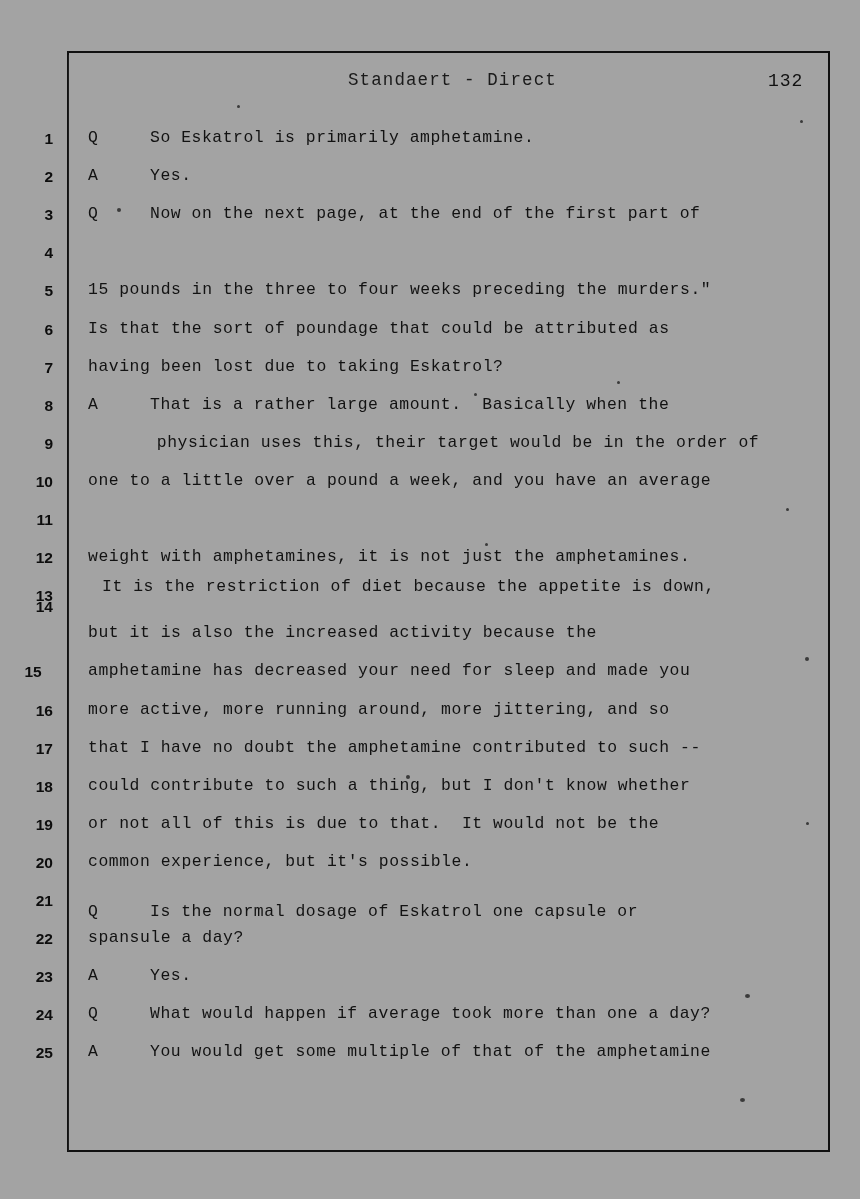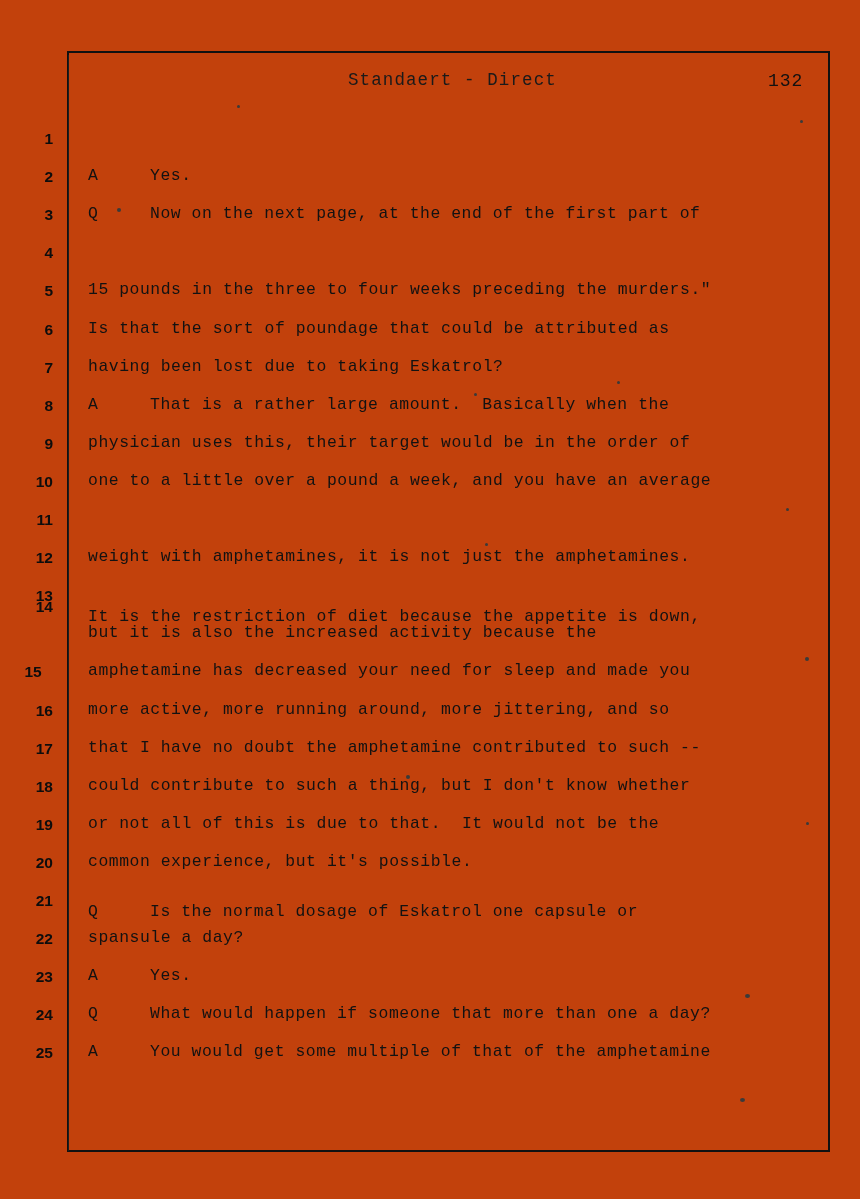--- a/index.html
+++ b/index.html
@@ -4,21 +4,21 @@
 <style>
   html, body {
     margin: 0;
     padding: 0;
     background: #ffffff;
   }
   .page {
     position: relative;
     width: 860px;
     height: 1199px;
-    background: #c2410c;
+    background: #a3a3a3;
     overflow: hidden;
     font-family: "Liberation Mono", "DejaVu Sans Mono", monospace;
   }
 
   
   .frame {
     position: absolute;
     left: 67px;
     top: 51px;
     width: 763px;
@@ -151,41 +151,42 @@
       <div class="line-no" style="top: 815.8px;">19</div>
       <div class="line-no" style="top: 853.9px;">20</div>
       <div class="line-no" style="top: 892px;">21</div>
       <div class="line-no" style="top: 930.1px;">22</div>
       <div class="line-no" style="top: 968.2px;">23</div>
       <div class="line-no" style="top: 1006.3px;">24</div>
       <div class="line-no" style="top: 1044.4px;">25</div>
     </div>
 
   <div class="body">
+      <div class="t-line" style="top: 128px;"><span class="spk">Q</span><span>So Eskatrol is primarily amphetamine.</span></div>
       <div class="t-line" style="top: 166.1px;"><span class="spk">A</span><span>Yes.</span></div>
       <div class="t-line" style="top: 204.2px;"><span class="spk">Q</span><span>Now on the next page, at the end of the first part of</span></div>
       <div class="t-line cont" style="top: 280.4px;"><span>15 pounds in the three to four weeks preceding the murders."</span></div>
       <div class="t-line cont" style="top: 318.5px;"><span>Is that the sort of poundage that could be attributed as</span></div>
       <div class="t-line cont" style="top: 356.6px;"><span>having been lost due to taking Eskatrol?</span></div>
       <div class="t-line" style="top: 394.7px;"><span class="spk">A</span><span>That is a rather large amount.  Basically when the</span></div>
-      <div class="t-line cont" style="top: 432.8px;"><span>physician uses this, their target would be in the order of</span></div>
+      <div class="t-line cont" style="top: 432.8px; text-align: center;"><span>physician uses this, their target would be in the order of</span></div>
       <div class="t-line cont" style="top: 470.9px;"><span>one to a little over a pound a week, and you have an average</span></div>
       <div class="t-line cont" style="top: 547.1px;"><span>weight with amphetamines, it is not just the amphetamines.</span></div>
-      <div class="t-line cont" style="top: 607px;"><span>It is the restriction of diet because the appetite is down,</span></div>
+      <div class="t-line cont" style="top: 577px; margin-left: 14px;"><span>It is the restriction of diet because the appetite is down,</span></div>
       <div class="t-line cont" style="top: 623.3px;"><span>but it is also the increased activity because the</span></div>
       <div class="t-line cont" style="top: 661.4px;"><span>amphetamine has decreased your need for sleep and made you</span></div>
       <div class="t-line cont" style="top: 699.5px;"><span>more active, more running around, more jittering, and so</span></div>
       <div class="t-line cont" style="top: 737.6px;"><span>that I have no doubt the amphetamine contributed to such --</span></div>
       <div class="t-line cont" style="top: 775.7px;"><span>could contribute to such a thing, but I don't know whether</span></div>
       <div class="t-line cont" style="top: 813.8px;"><span>or not all of this is due to that.  It would not be the</span></div>
       <div class="t-line cont" style="top: 851.9px;"><span>common experience, but it's possible.</span></div>
       <div class="t-line" style="top: 890px; margin-top: 12px;"><span class="spk">Q</span><span>Is the normal dosage of Eskatrol one capsule or</span></div>
       <div class="t-line cont" style="top: 928.1px;"><span>spansule a day?</span></div>
       <div class="t-line" style="top: 966.2px;"><span class="spk">A</span><span>Yes.</span></div>
-      <div class="t-line" style="top: 1004.3px;"><span class="spk">Q</span><span>What would happen if someone that more than one a day?</span></div>
+      <div class="t-line" style="top: 1004.3px;"><span class="spk">Q</span><span>What would happen if average took more than one a day?</span></div>
       <div class="t-line" style="top: 1042.4px;"><span class="spk">A</span><span>You would get some multiple of that of the amphetamine</span></div>
     </div>
 
   <div class="speck" style="left:237px; top:105px; width:3px; height:3px;"></div>
   <div class="speck" style="left:800px; top:120px; width:3px; height:3px;"></div>
   <div class="speck" style="left:117px; top:208px; width:4px; height:4px;"></div>
   <div class="speck" style="left:617px; top:381px; width:3px; height:3px;"></div>
   <div class="speck" style="left:474px; top:393px; width:3px; height:3px;"></div>
   <div class="speck" style="left:786px; top:508px; width:3px; height:3px;"></div>
   <div class="speck" style="left:485px; top:543px; width:3px; height:3px;"></div>

